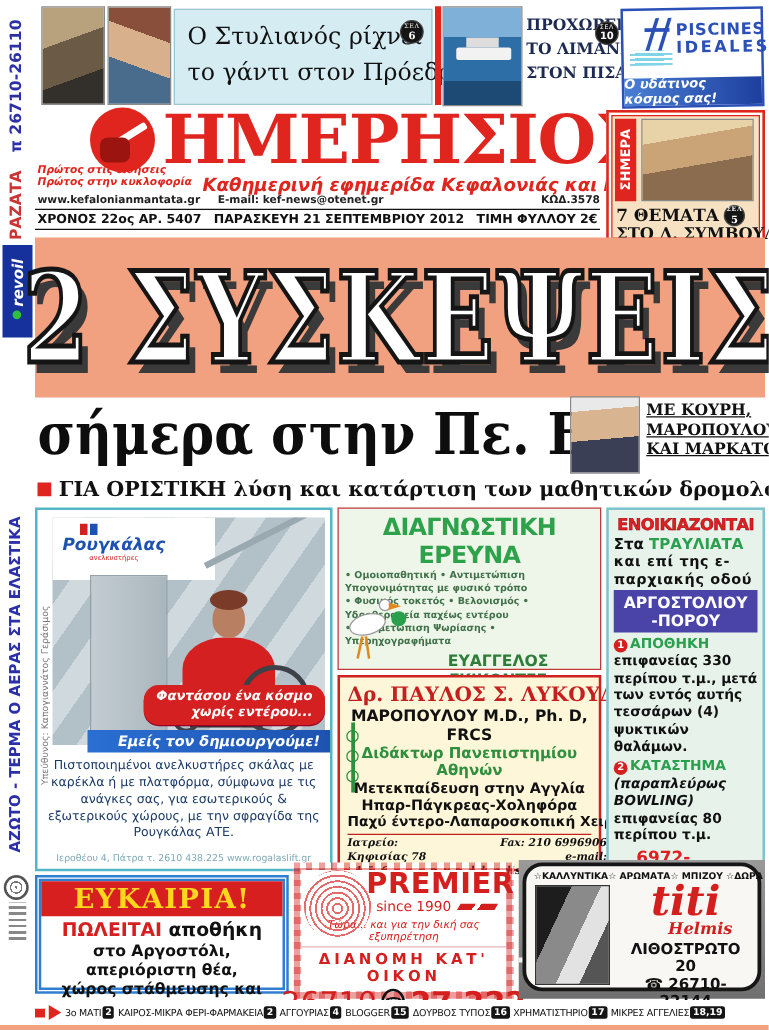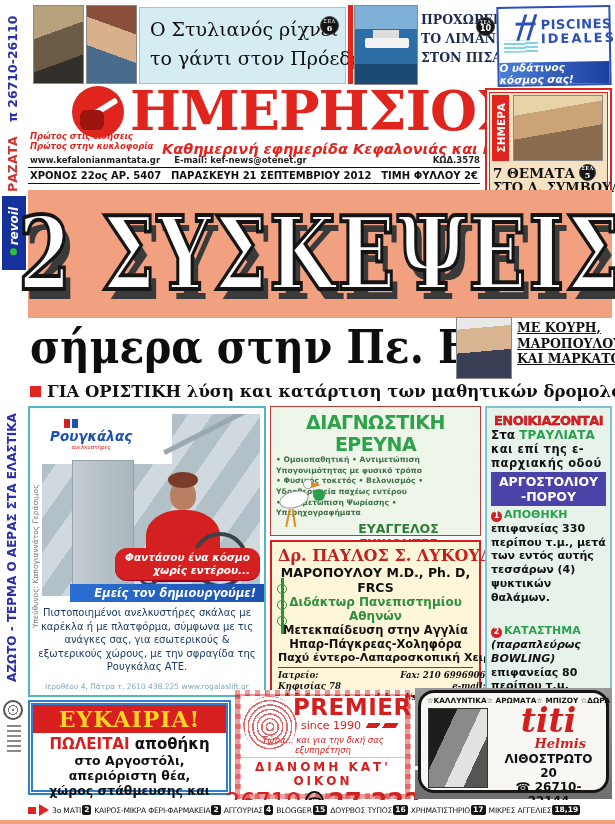--- a/index.html
+++ b/index.html
@@ -274,21 +274,21 @@
     <div style="font-size:12px"><span>Στα </span><span class="green">ΤΡΑΥΛΙΑΤΑ</span></div>
     <div style="font-size:11.5px;letter-spacing:.5px">και επί της ε-</div>
     <div style="font-size:11.5px;letter-spacing:.5px">παρχιακής οδού</div>
     <div style="background:#4a44a8;color:#fff;text-align:center;font-size:12.5px;padding:2px 0;margin:2px 0">
       <div>ΑΡΓΟΣΤΟΛΙΟΥ</div>
       <div>-ΠΟΡΟΥ</div>
     </div>
     <div style="font-size:11px;line-height:1.25;margin-top:1px">
       <span class="num-disc">1</span><span class="green">ΑΠΟΘΗΚΗ</span><span> επιφανείας 330 περίπου τ.μ., μετά των εντός αυτής τεσσάρων (4) ψυκτικών θαλάμων.</span>
     </div>
-    <div style="font-size:11px;line-height:1.25;margin-top:20px">
+    <div style="font-size:11px;line-height:1.25;margin-top:2px">
       <span class="num-disc">2</span><span class="green">ΚΑΤΑΣΤΗΜΑ</span> <span style="font-style:italic">(παραπλεύρως BOWLING)</span><span> επιφανείας 80 περίπου τ.μ.</span>
     </div>
     <div style="margin-top:3px;display:flex;align-items:center;gap:3px">
       <span style="color:#2b6fd0;font-size:12px">☎</span>
       <span style="color:#e02020;font-size:13.5px">6972-403256</span>
     </div>
   </div>
 
   <div id="efkairia">
     <div class="serif" style="background:#d81f1f;color:#ffd81e;font-weight:bold;font-size:22px;letter-spacing:1px;padding:1px 0">ΕΥΚΑΙΡΙΑ!</div>

